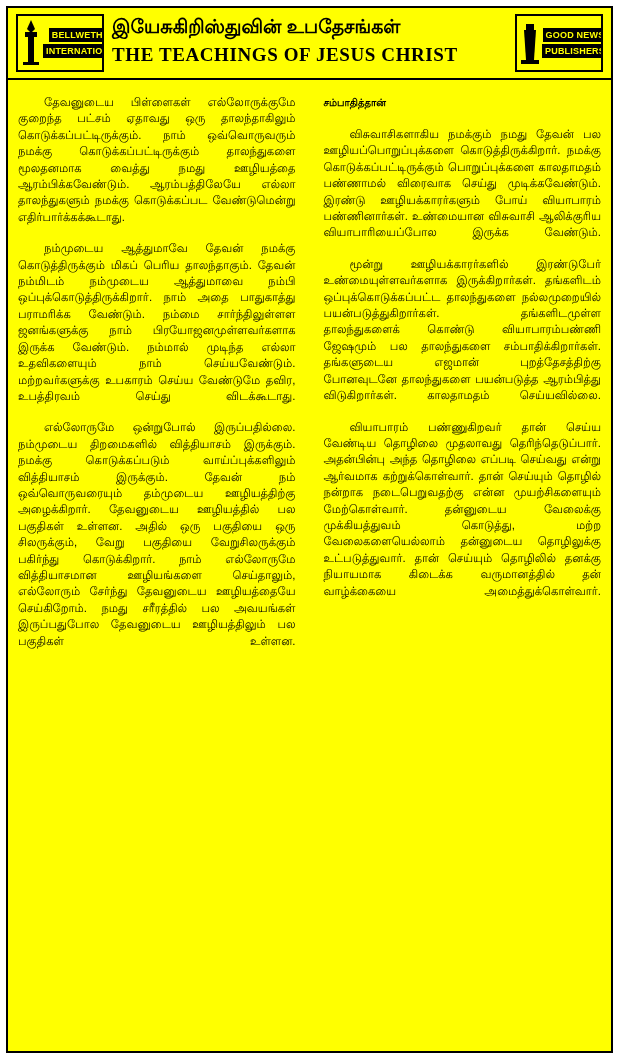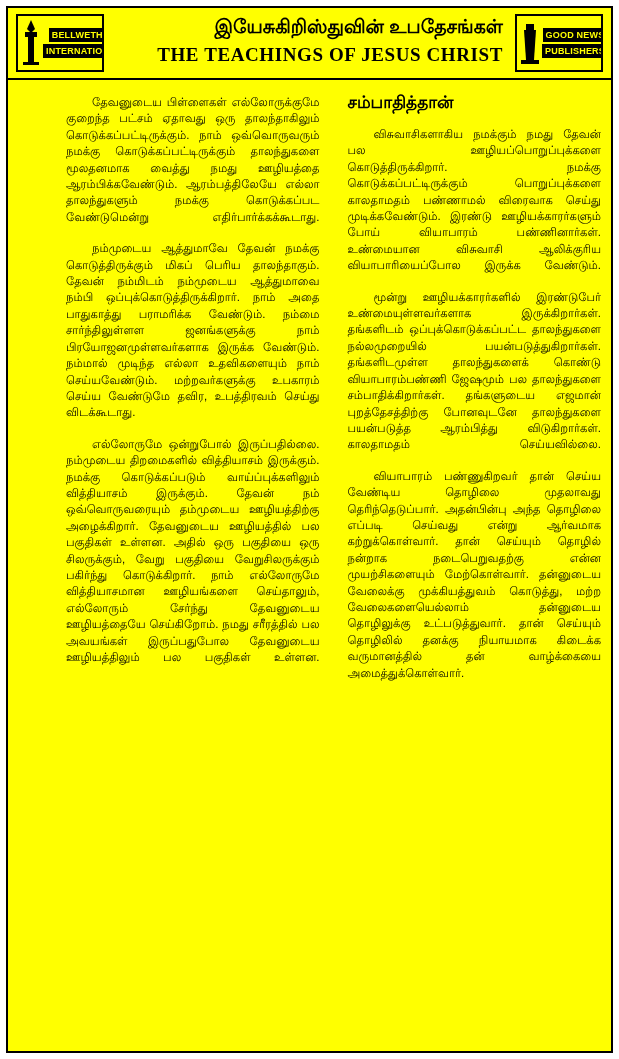--- a/index.html
+++ b/index.html
@@ -76,21 +76,21 @@
     padding: 1px 3px;
     margin: 1px 0;
     text-align: center;
     white-space: nowrap;
   }
   .header-titles {
     position: absolute;
     left: 104px;
     right: 108px;
     top: 4px;
-    text-align: right;
+    text-align: left;
   }
   .title-ta {
     font-family: "Liberation Sans", sans-serif;
     font-weight: bold;
     font-size: 19px;
     line-height: 30px;
     color: #000000;
     white-space: nowrap;
   }
   .title-en {
@@ -103,32 +103,31 @@
     white-space: nowrap;
   }
   
   .columns {
     position: relative;
     height: 971px;
     box-sizing: border-box;
     padding: 14px 10px 6px 10px;
     display: flex;
     gap: 0;
-    margin-left: 48px;
   }
   .col {
     width: 50%;
     box-sizing: border-box;
   }
   .col-left { padding-right: 14px; }
   .col-right { padding-left: 14px; }
   .col-head {
     font-family: "Liberation Sans", sans-serif;
     font-weight: bold;
-    font-size: 17px;
+    font-size: 10px;
     line-height: 18px;
     color: #000000;
     margin: 0 0 14px 0;
   }
   p.para {
     font-family: "Liberation Sans", sans-serif;
     font-size: 11.5px;
     line-height: 16.4px;
     color: #000000;
     text-align: justify;

